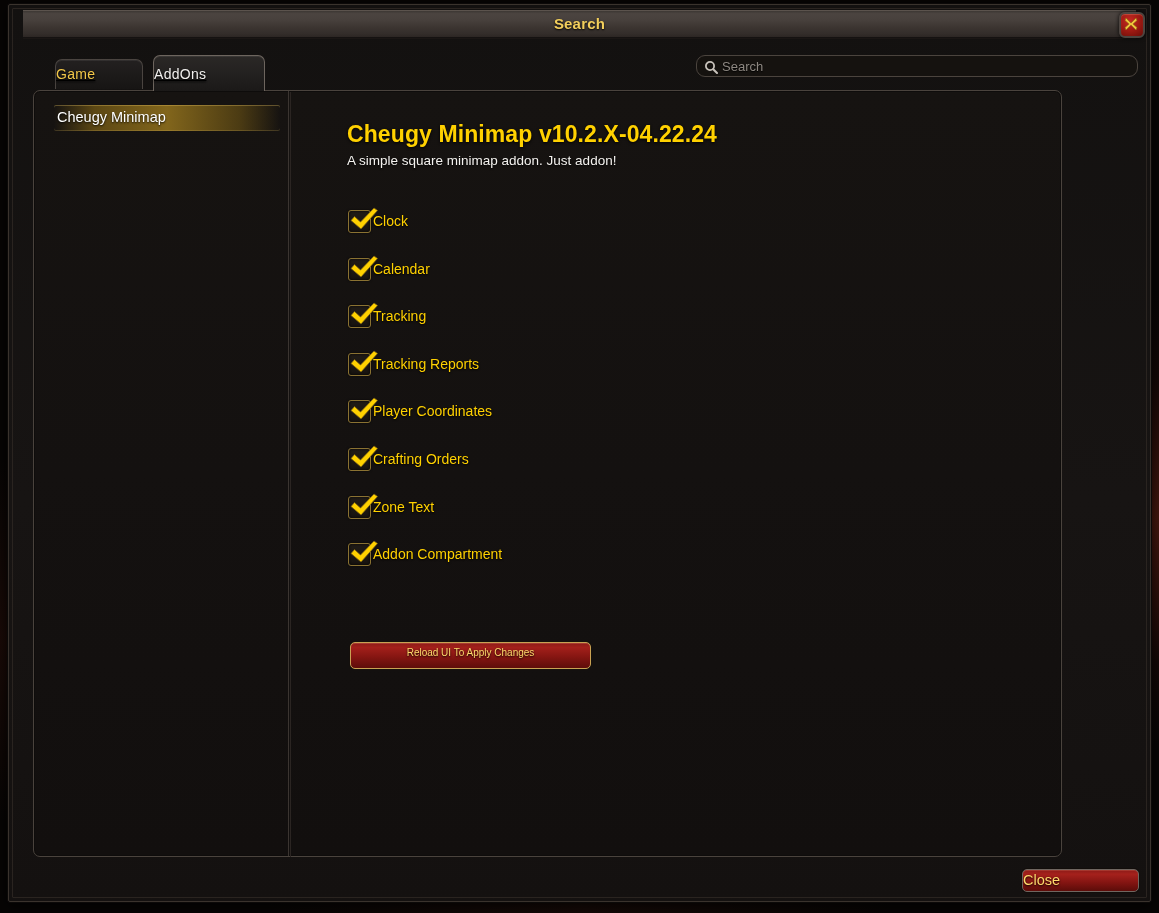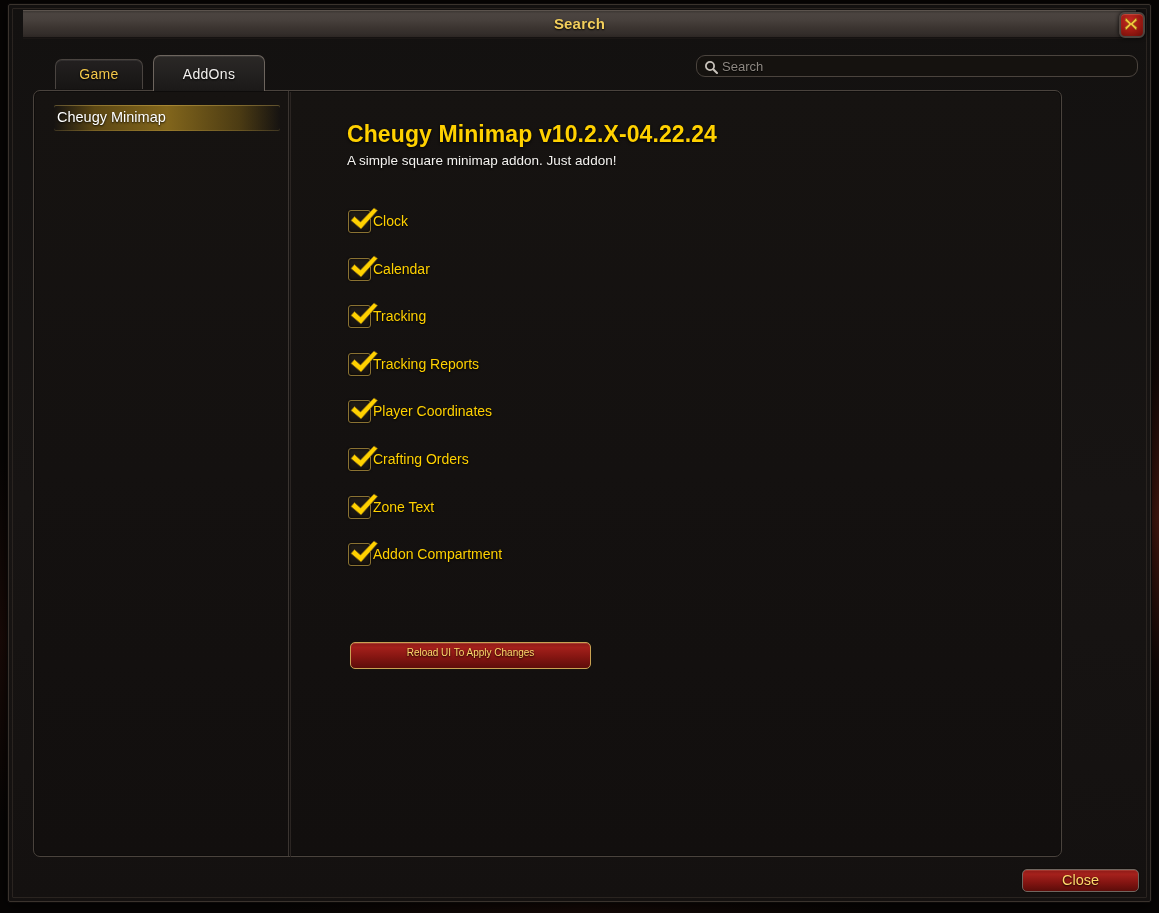--- a/index.html
+++ b/index.html
@@ -96,23 +96,23 @@
   #close-x-button svg { position: absolute; left: 1px; top: 1px; }
 
   
   .tab {
     position: absolute;
     box-sizing: border-box;
     background: linear-gradient(180deg, #232020 0%, #1c1a19 55%, #171514 100%);
     border: 1px solid #4a4440;
     border-bottom: none;
     border-radius: 7px 7px 0 0;
-    text-align: center;
     cursor: pointer;
     box-shadow: inset 0 1px 0 rgba(255,255,255,0.07);
+    text-decoration: underline;
   }
   .tab .tab-label {
     display: block;
     font-size: 14px;
     letter-spacing: 0.3px;
     text-shadow: 0 1px 2px #000;
   }
   #tab-game {
     left: 46px; top: 54px; width: 88px; height: 30px;
   }
@@ -297,21 +297,20 @@
     left: 1013px;
     top: 864px;
     width: 117px;
     height: 23px;
     box-sizing: border-box;
     background: linear-gradient(180deg, #8d1b17 0%, #a5211c 20%, #851512 58%, #5c0c09 100%);
     border: 1px solid #6f6660;
     border-radius: 5px;
     box-shadow: 0 0 0 1px #120d0a, inset 0 1px 0 rgba(255,170,140,0.20);
     cursor: pointer;
-    text-align: center;
   }
   #footer-close-button .btn-label {
     display: block;
     margin-top: 2px;
     font-size: 14.5px;
     color: #ffd96b;
     text-shadow: 0 1px 2px rgba(0,0,0,0.95);
   }
 </style>
 </head>

